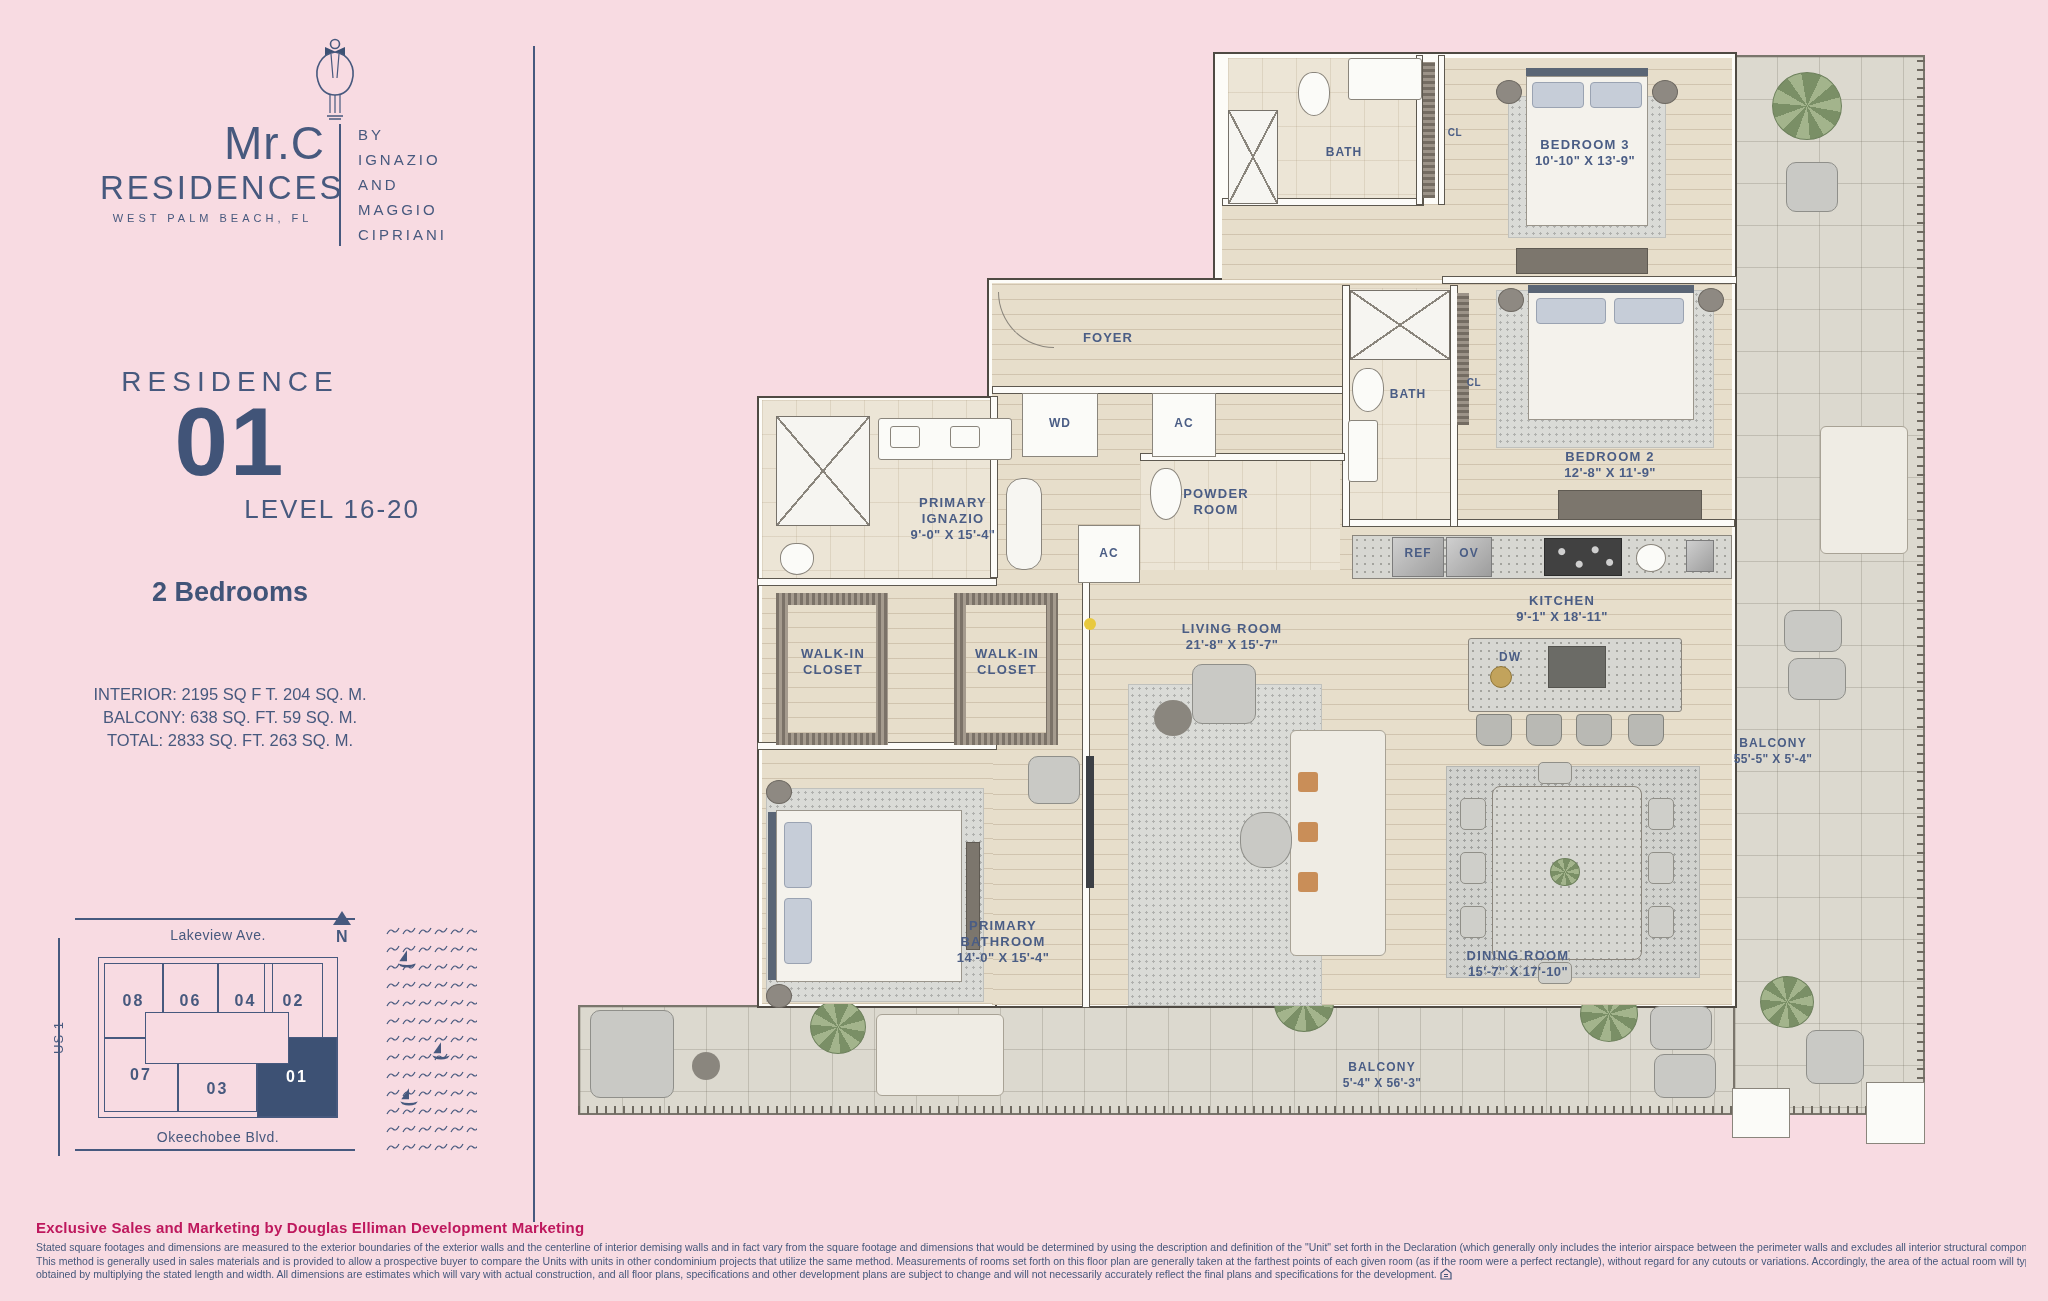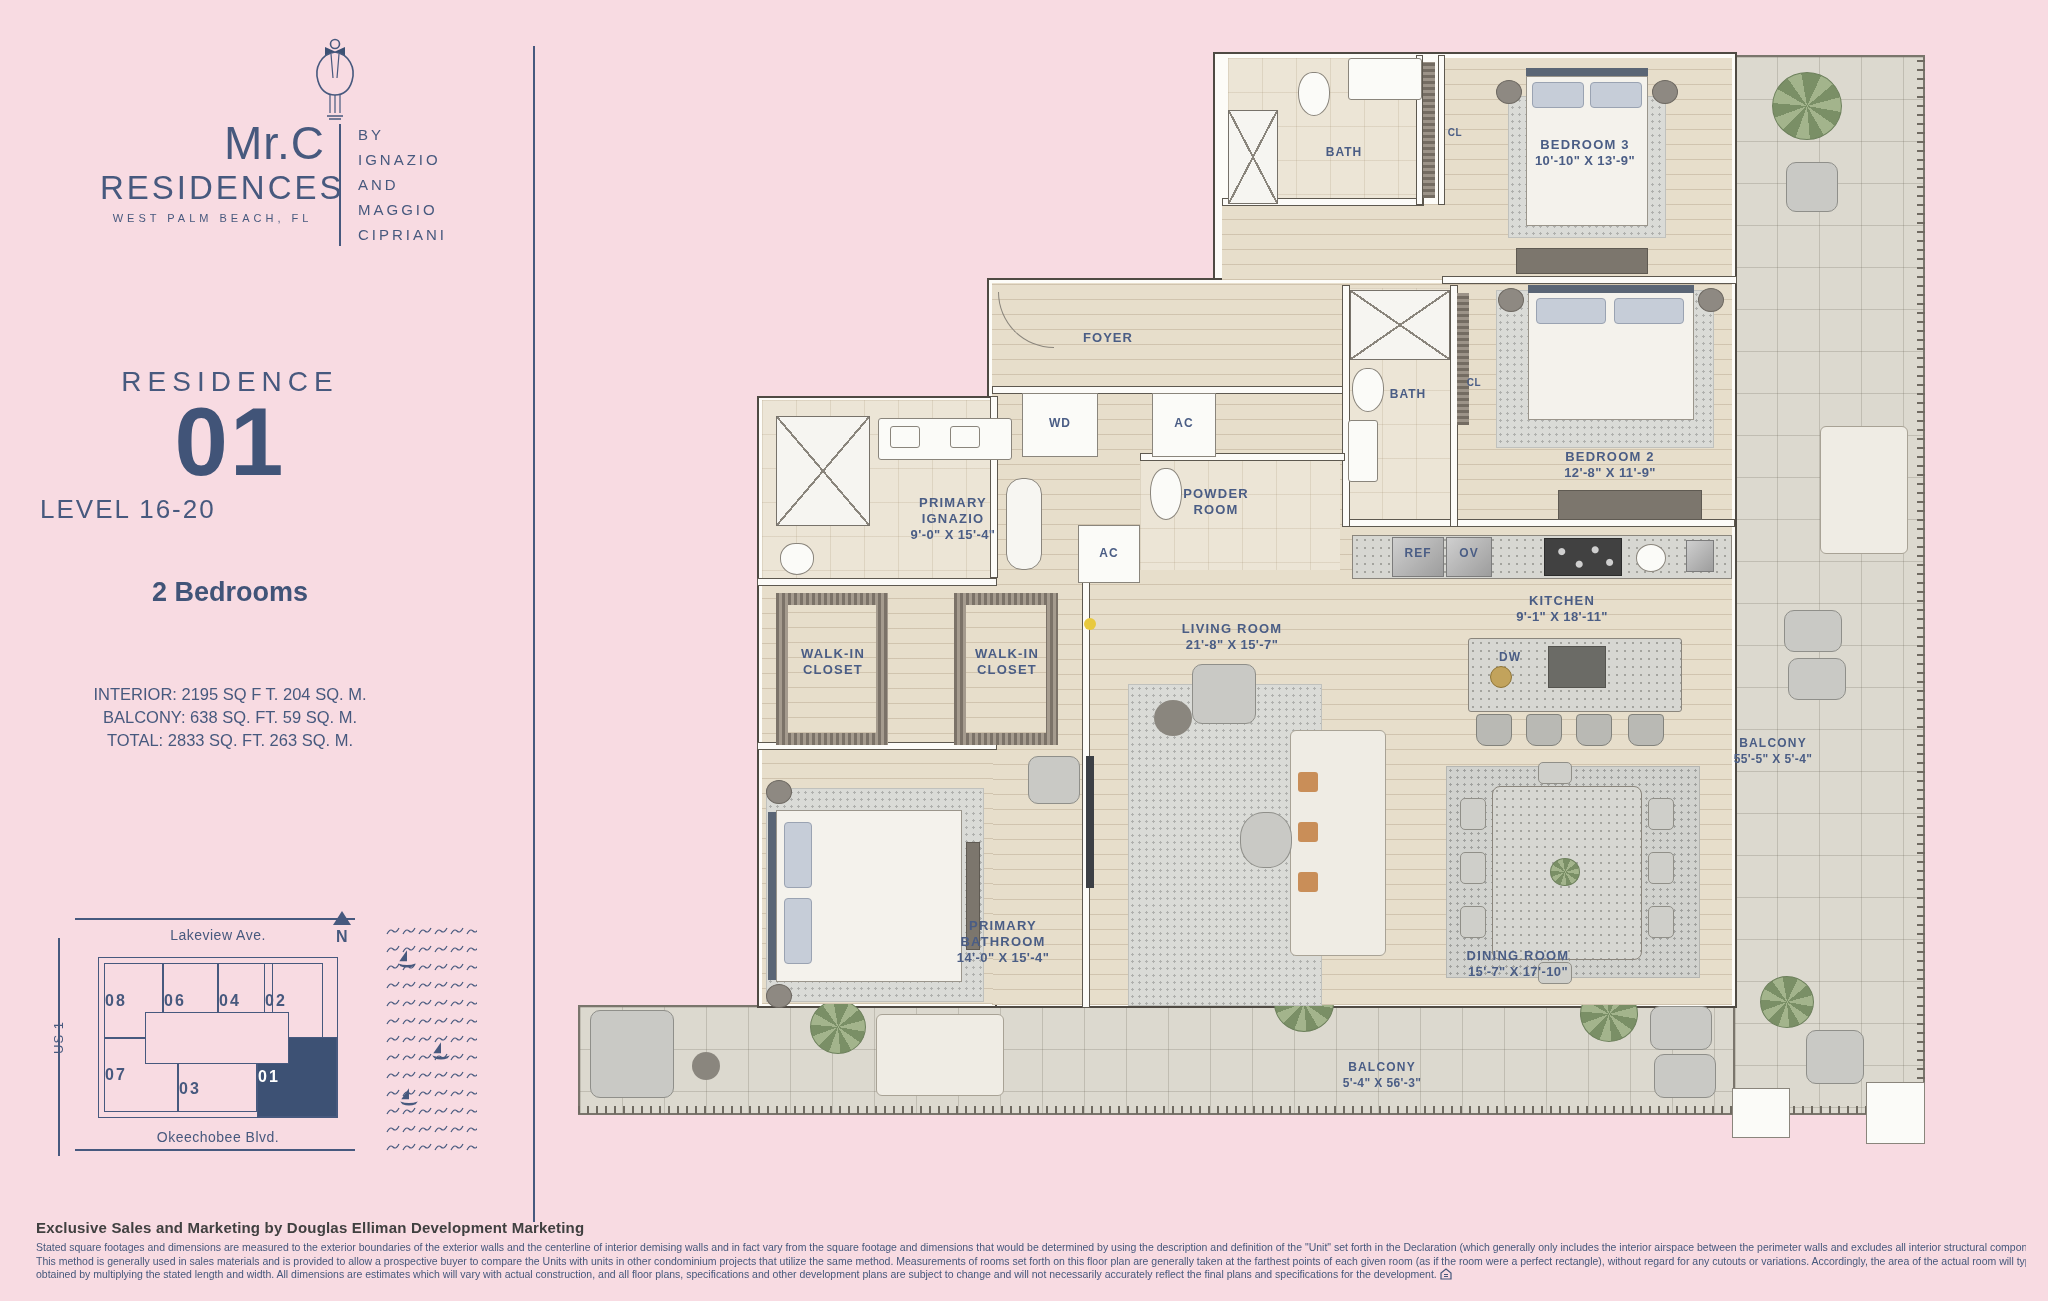--- a/index.html
+++ b/index.html
@@ -9,30 +9,30 @@
   .z1{z-index:1}.z2{z-index:2}.z3{z-index:3}.z4{z-index:4}.z5{z-index:5}.z6{z-index:6}
 
   
   .brand-top{font-size:46px;font-weight:400;letter-spacing:1px;text-align:right;line-height:46px}
   .brand-main{font-size:33px;font-weight:400;letter-spacing:3px;text-align:right;line-height:40px;margin-top:2px}
   .brand-loc{font-size:11px;letter-spacing:4px;text-align:center;margin-top:4px}
   .brand-by{font-size:15px;letter-spacing:3px;line-height:25px;font-weight:400}
   .vline{background:#47597e}
   .res-label{font-size:28px;letter-spacing:6px;font-weight:400;text-align:center}
   .res-num{font-size:96px;font-weight:700;letter-spacing:2px;line-height:88px;text-align:center;color:#415478}
-  .res-level{font-size:26px;letter-spacing:2px;font-weight:400;text-align:left}
+  .res-level{font-size:26px;letter-spacing:2px;font-weight:400;text-align:right}
   .res-beds{font-size:27px;font-weight:700;line-height:33px;text-align:center;color:#415478}
   .res-specs{font-size:16.5px;line-height:23px;text-align:center;font-weight:500}
 
   
   .sp-line{background:#47597e}
   .sp-txt{font-size:14px;letter-spacing:.5px;text-align:center}
   .sp-cell{border:1.5px solid #47597e;position:absolute;box-sizing:border-box}
   .sp-cell span{position:absolute;left:0;right:0;top:50%;transform:translateY(-50%);
-                text-align:left;font-size:16px;font-weight:700;letter-spacing:2px;color:#47597e}
+                text-align:center;font-size:16px;font-weight:700;letter-spacing:2px;color:#47597e}
   .sp-dark{background:#3d5174}
   .sp-dark span{color:#fff}
   .sp-core{background:#f8dbe2;border:1.5px solid #47597e}
   .ntri{width:0;height:0;border-left:9px solid transparent;border-right:9px solid transparent;
         border-bottom:14px solid #47597e}
   .nlbl{font-size:16px;font-weight:700;letter-spacing:1px}
 
   
   .unitbody{background:#fdfcf8;border:2.5px solid #4f4a43}
   .wood{background-color:#e7decb;background-image:repeating-linear-gradient(0deg,rgba(150,128,100,.28) 0 1px,transparent 1px 15px)}
@@ -77,21 +77,21 @@
   .rail-h{background:repeating-linear-gradient(90deg,#6f6a61 0 2px,transparent 2px 9px)}
   .rail-v{background:repeating-linear-gradient(0deg,#6f6a61 0 2px,transparent 2px 9px)}
 
   
   .rlbl{position:absolute;z-index:7;text-align:center;color:#4a5d85;font-size:13px;font-weight:700;letter-spacing:1.2px;line-height:16px}
   .rlbl .dims{font-weight:600;letter-spacing:.4px}
   .slbl{position:absolute;z-index:7;color:#4a5d85;font-size:12px;font-weight:700;letter-spacing:1px;text-align:center}
   .tiny{font-size:10px;letter-spacing:.5px}
 
   
-  .foot-title{font-size:15px;font-weight:700;letter-spacing:.2px;color:#404040}
+  .foot-title{font-size:15px;font-weight:700;letter-spacing:.2px;color:#be185d}
   .fline{font-size:10.5px;line-height:13.5px;color:#45587c;font-weight:500;white-space:nowrap;overflow:hidden;width:1990px}
 </style>
 </head>
 <body>
 
 <div class="abs" style="left:100px;top:38px;width:400px;height:210px">
   <span class="abs" style="left:207px;top:0;width:56px;height:84px">
     <svg width="56" height="84" viewBox="0 0 56 84">
       <circle cx="28" cy="6" r="4.5" fill="none" stroke="#47597e" stroke-width="1.6"></circle>
       <path d="M18 9 L28 13.5 L18 18 Z M38 9 L28 13.5 L38 18 Z" fill="#3d5174"></path>

